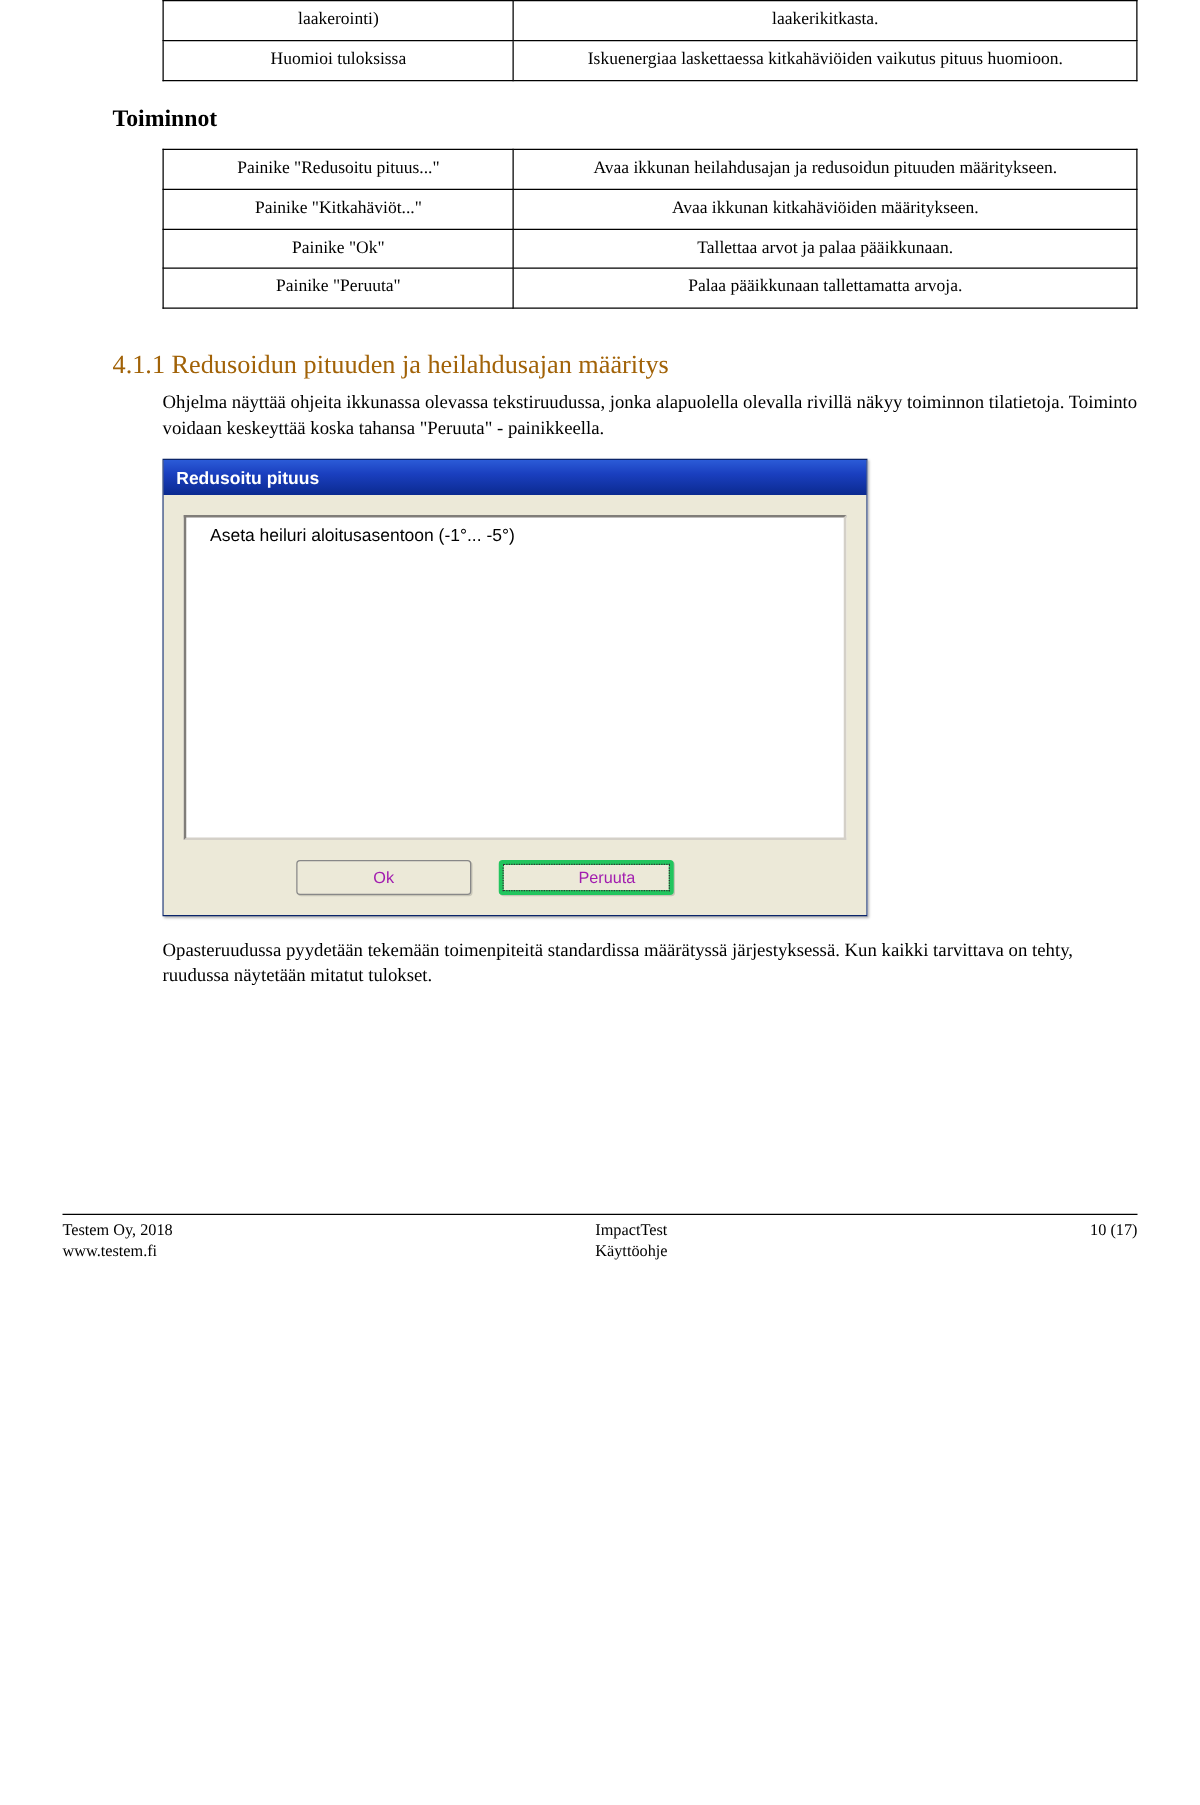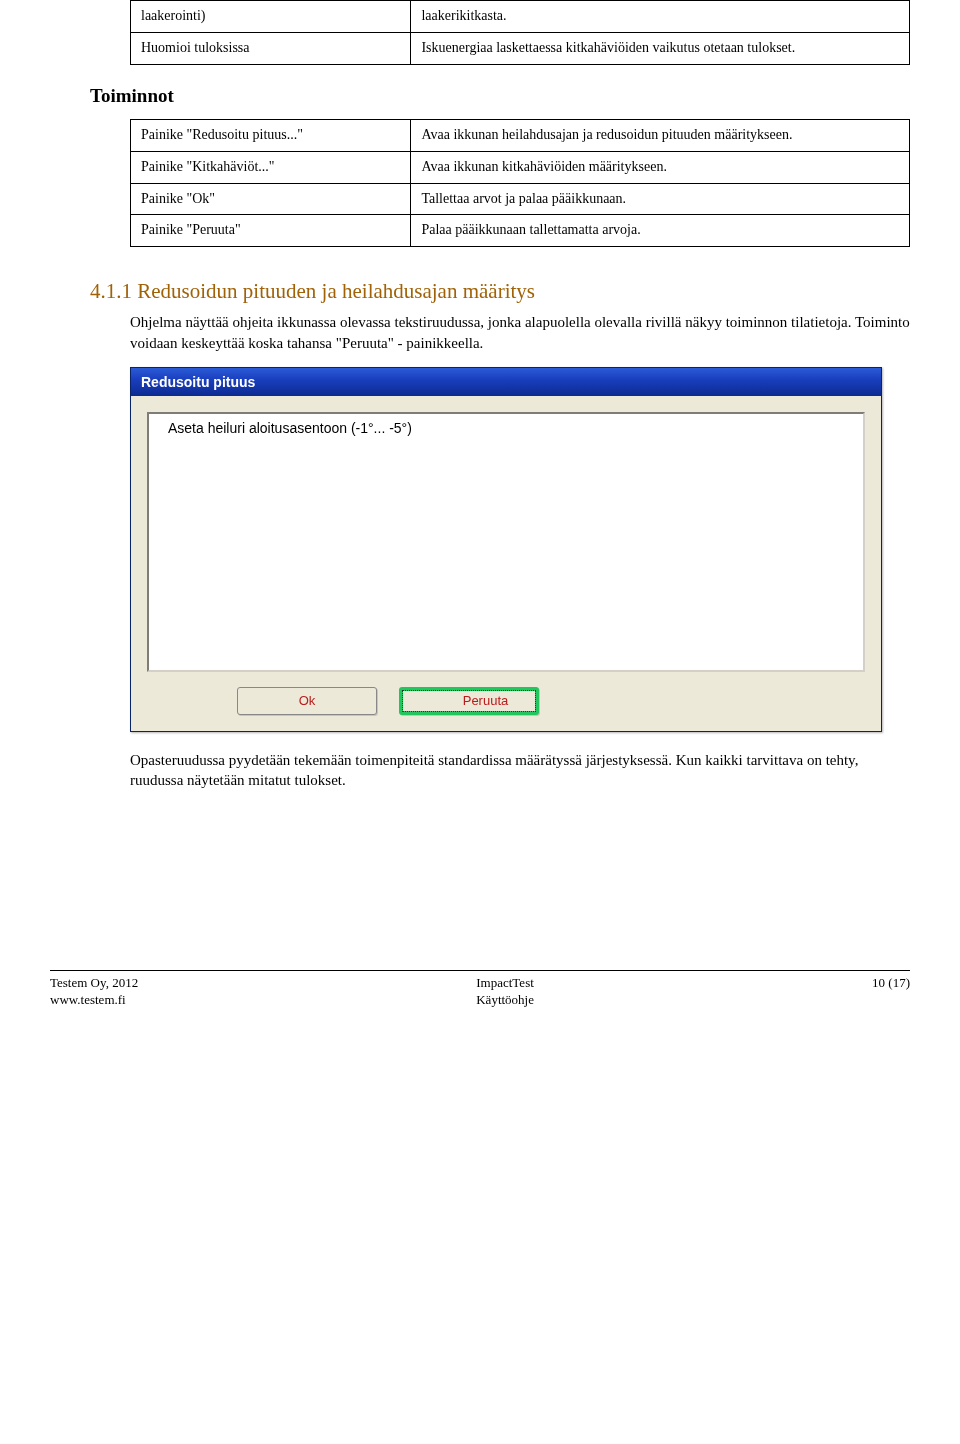--- a/index.html
+++ b/index.html
@@ -21,20 +21,21 @@
     border-collapse: collapse;
     width: 100%;
     margin-bottom: 18px;
   }
   table.def td {
     border: 1px solid #000;
     padding: 6px 10px;
     vertical-align: top;
     font-size: 14px;
     line-height: 1.35;
+    text-align: center;
   }
   table.def td.term { width: 36%; }
   .heading-toiminnot {
     font-family: Georgia, "Times New Roman", serif;
     font-size: 19px;
     font-weight: bold;
     margin: 20px 0 12px 40px;
   }
   .sec-heading {
     color: #a16207;
@@ -46,21 +47,21 @@
   .body-p {
     font-size: 15px;
     line-height: 1.35;
     margin: 0 0 14px 80px;
   }
   
   .dialog-wrap {
     margin: 0 0 18px 80px;
   }
   .dialog {
-    width: 752px;
+    width: 564px;
     font-family: Tahoma, Arial, sans-serif;
     border: 1px solid #0a246a;
     box-shadow: 1px 1px 2px rgba(0,0,0,0.3);
   }
   .dlg-title {
     background: linear-gradient(to bottom, #2b5bd7 0%, #1a3fbf 40%, #0b2a90 100%);
     color: #fff;
     font-size: 14px;
     font-weight: bold;
     padding: 6px 10px;
@@ -93,21 +94,21 @@
   }
   .dlg-btn {
     width: 140px;
     height: 28px;
     background: #ece9d8;
     border: 1px solid #888;
     border-radius: 3px;
     font-family: Tahoma, Arial, sans-serif;
     font-size: 13px;
     box-shadow: 1px 1px 0 rgba(0,0,0,0.15);
-    color: #b91c1c;
+    color: #a21caf;
   }
   .dlg-btn.focus {
     outline: 1px dotted #333;
     outline-offset: -4px;
     border: 4px solid #22c55e;
     padding-left: 39px;
   }
   
   .footer {
     border-top: 1px solid #000;
@@ -128,21 +129,21 @@
 
   <div class="indent-block">
     <table class="def">
       <tbody>
           <tr>
         <td class="term">laakerointi)</td>
         <td>laakerikitkasta.</td>
       </tr>
       <tr>
         <td class="term">Huomioi tuloksissa</td>
-        <td>Iskuenergiaa laskettaessa kitkahäviöiden vaikutus otetaan tulokset.</td>
+        <td>Iskuenergiaa laskettaessa kitkahäviöiden vaikutus pituus huomioon.</td>
       </tr>
     </tbody>
       </table>
   </div>
 
   <div class="heading-toiminnot">Toiminnot</div>
 
   <div class="indent-block">
     <table class="def">
       <tbody>
@@ -180,21 +181,21 @@
           <button class="dlg-btn focus">Peruuta</button>
         </div>
       </div>
     </div>
   </div>
 
   <p class="body-p">Opasteruudussa pyydetään tekemään toimenpiteitä standardissa määrätyssä järjestyksessä. Kun kaikki tarvittava on tehty, ruudussa näytetään mitatut tulokset.</p>
 
   <div class="footer">
     <div class="f-left">
-      <div>Testem Oy, 2012</div>
+      <div>Testem Oy, 2018</div>
       <div>www.testem.fi</div>
     </div>
     <div class="f-center">
       <div>ImpactTest</div>
       <div>Käyttöohje</div>
     </div>
     <div class="f-right">
       <div>10 (17)</div>
     </div>
   </div>

